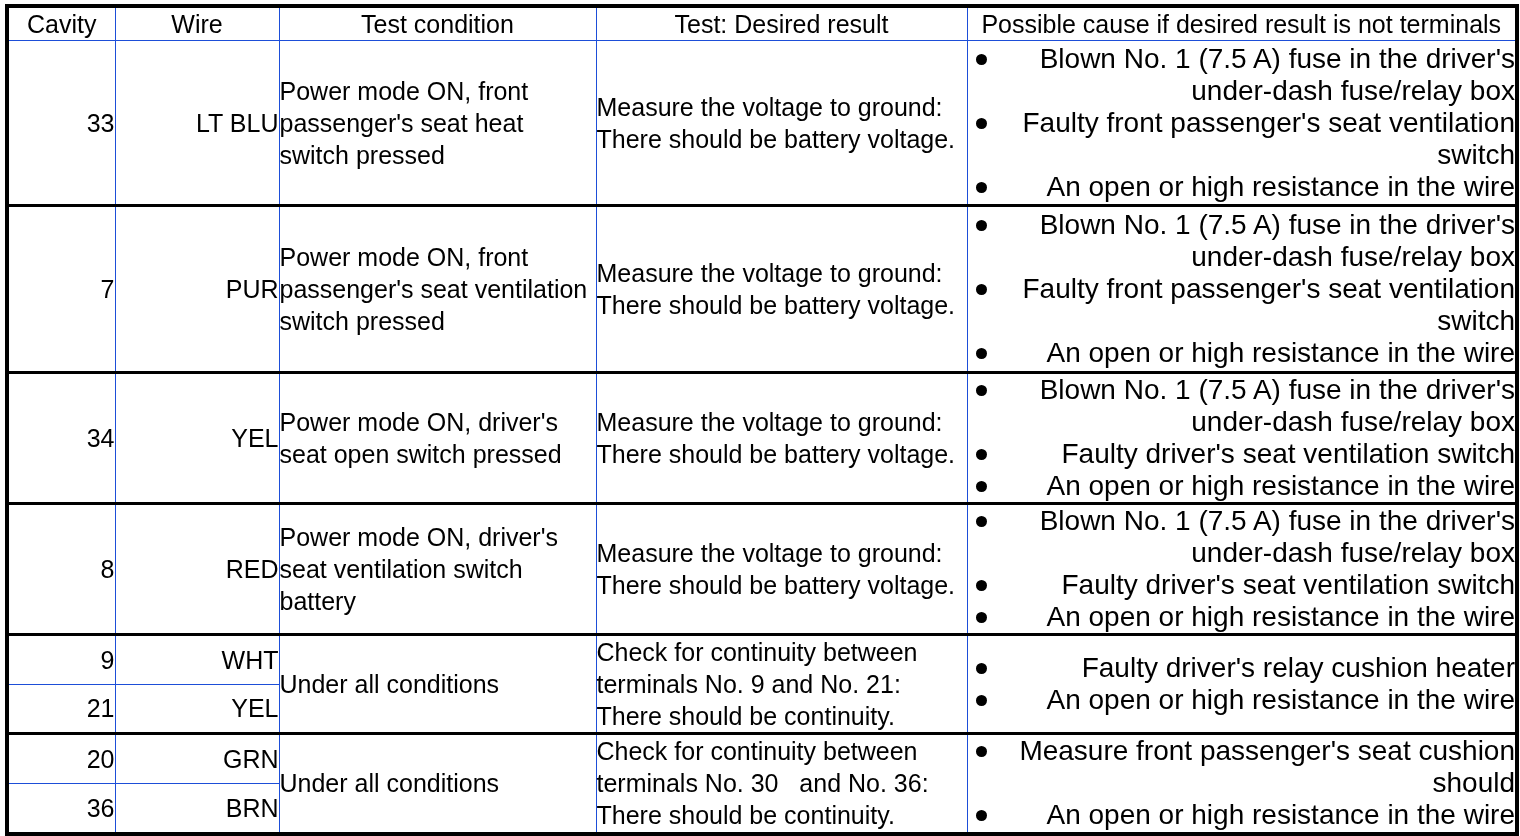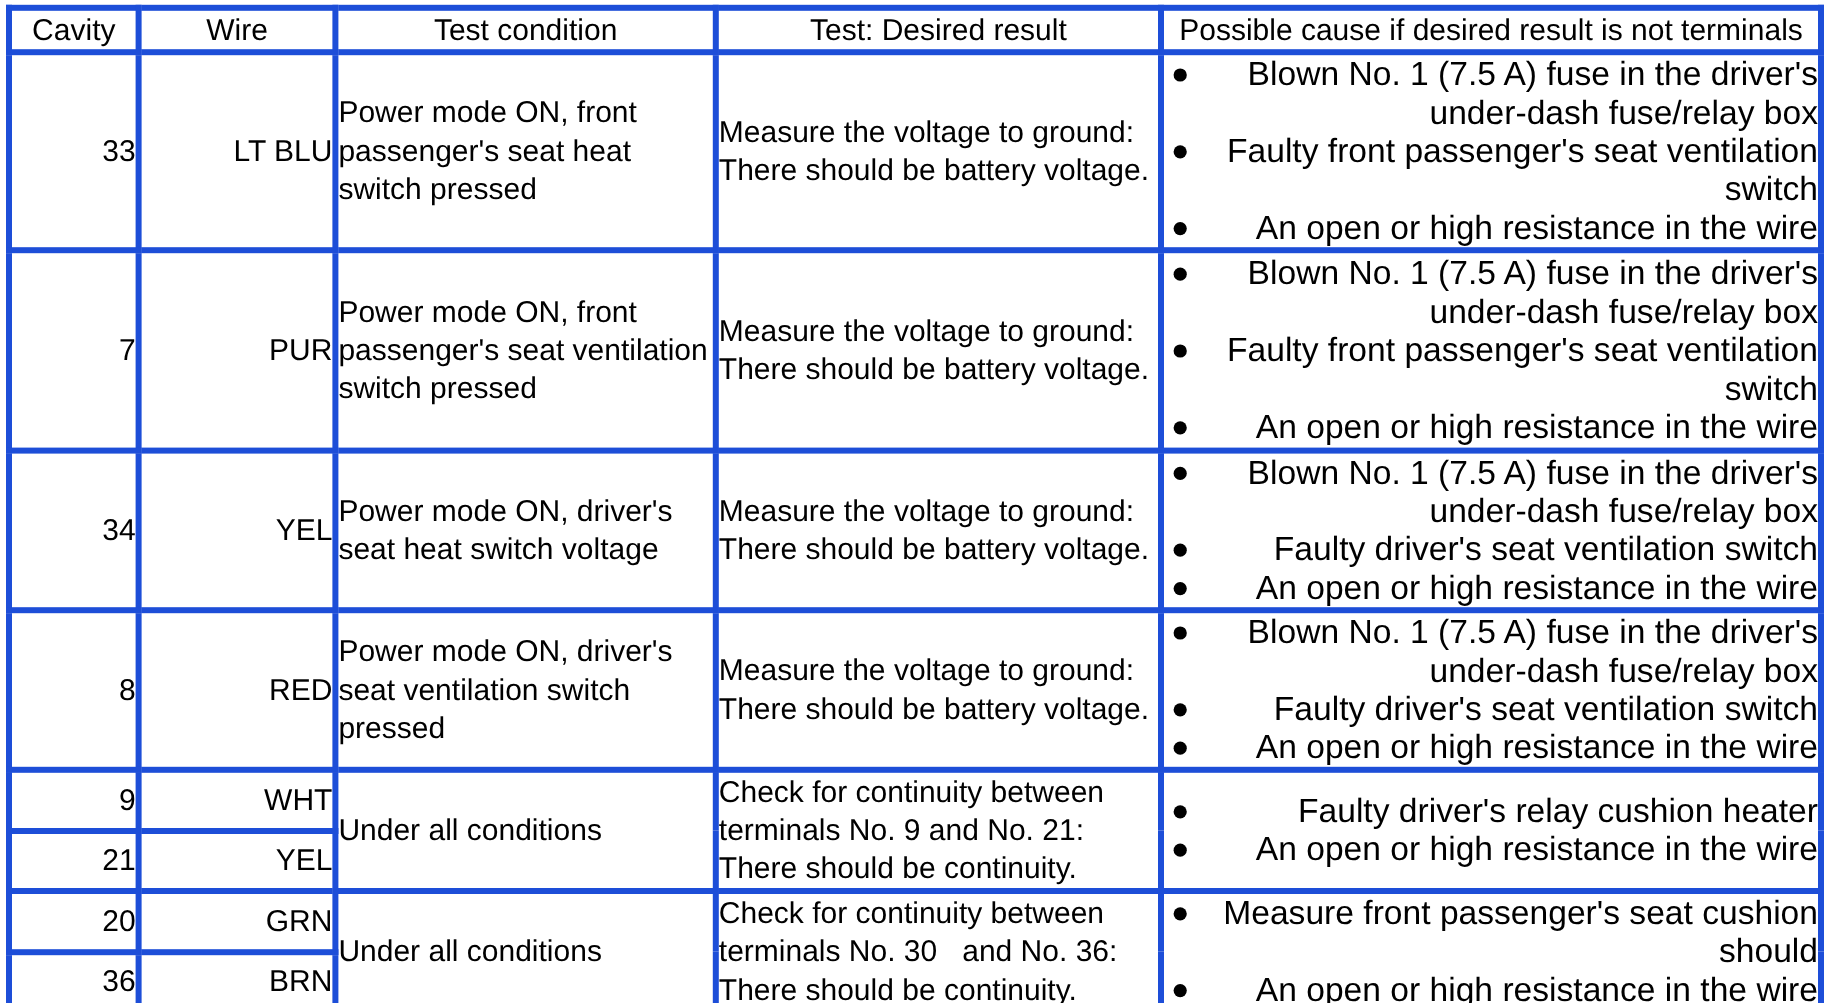--- a/index.html
+++ b/index.html
@@ -25,21 +25,21 @@
 
   table.dtc-table {
     width: 1510px;
     border-collapse: collapse;
     table-layout: fixed;
     border: 4px solid #000;
   }
 
   table.dtc-table td,
   table.dtc-table th {
-    border: 5px solid #1d4ed8;
+    border: 1px solid #1d4ed8;
     vertical-align: middle;
     padding: 0;
     font-weight: normal;
   }
 
   
   col.c-cavity { width: 108px; }
   col.c-wire   { width: 164px; }
   col.c-cond   { width: 317px; }
   col.c-test   { width: 371px; }
@@ -188,21 +188,21 @@
             </li>
           </ul>
         </td>
       </tr>
 
       <tr class="major" style="height:130px">
         <td class="cavity">34</td>
         <td class="wire">YEL</td>
         <td class="cond">
           <span class="line">Power mode ON, driver's</span>
-          <span class="line">seat heat switch voltage</span>
+          <span class="line">seat open switch pressed</span>
         </td>
         <td class="test">
           <span class="line">Measure the voltage to ground:</span>
           <span class="line">There should be battery voltage.</span>
         </td>
         <td class="cause">
           <ul class="causes">
             <li>
               <span class="bullet"></span>
               <span class="line">Blown No. 1 (7.5 A) fuse in the driver's</span>
@@ -219,21 +219,21 @@
           </ul>
         </td>
       </tr>
 
       <tr class="major" style="height:130px">
         <td class="cavity">8</td>
         <td class="wire">RED</td>
         <td class="cond">
           <span class="line">Power mode ON, driver's</span>
           <span class="line">seat ventilation switch</span>
-          <span class="line">pressed</span>
+          <span class="line">battery</span>
         </td>
         <td class="test">
           <span class="line">Measure the voltage to ground:</span>
           <span class="line">There should be battery voltage.</span>
         </td>
         <td class="cause">
           <ul class="causes">
             <li>
               <span class="bullet"></span>
               <span class="line">Blown No. 1 (7.5 A) fuse in the driver's</span>

